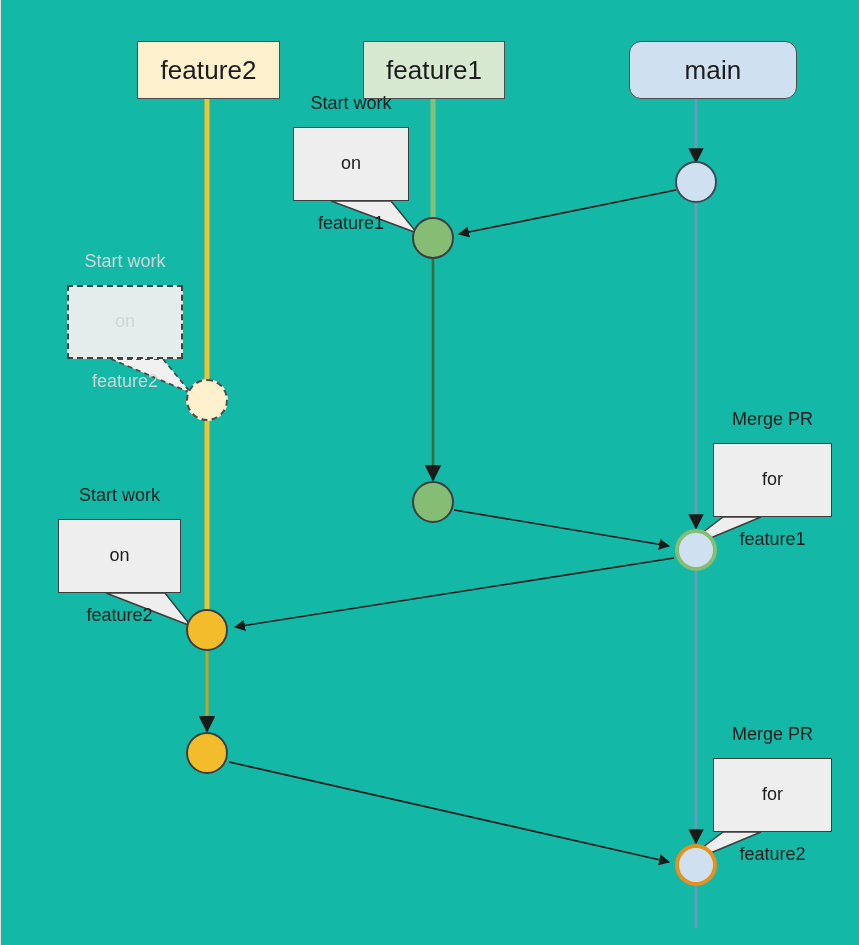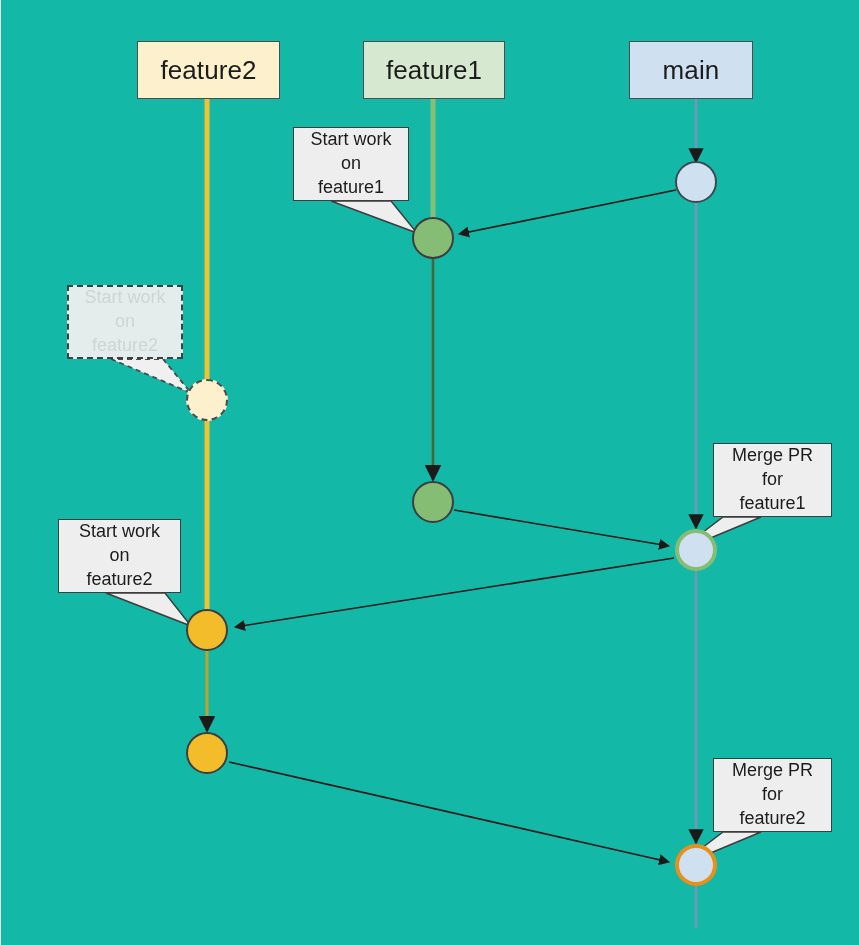--- a/index.html
+++ b/index.html
@@ -48,20 +48,21 @@
     border: 1.5px solid #3d3d3d;
     color: #1c1c1c;
     font-size: 18px;
     line-height: 1.32;
     text-align: center;
     display: flex;
     flex-direction: column;
     align-items: center;
     justify-content: center;
     padding: 4px 6px;
+    gap: 36px;
   }
   .callout.ghost {
     background: #f0f0f0;
     border: 2px dashed #3d3d3d;
     color: #d8d8d8;
     opacity: 0.95;
   }
   .callout span { display: block; }
   .node {
     position: absolute;
@@ -143,21 +144,21 @@
   </svg>
 
   <div class="branch-header" style="left:136px; top:41px; width:143px; height:58px; background:#fdf1cd;">
     <span>feature2</span>
   </div>
 
   <div class="branch-header" style="left:362px; top:41px; width:142px; height:58px; background:#d6e8d0;">
     <span>feature1</span>
   </div>
 
-  <div class="branch-header" style="left:628px; top:41px; width:124px; height:58px; background:#cfe0f0;">
+  <div class="branch-header" style="left:628px; top:41px; width:168px; height:58px; background:#cfe0f0;border-radius:12px;">
     <span>main</span>
   </div>
 
   <div class="callout" style="left:292px; top:127px; width:116px; height:74px;">
     <span>Start work</span>
     <span>on</span>
     <span>feature1</span>
   </div>
 
   <div class="callout ghost" style="left:66px; top:285px; width:116px; height:74px;">

